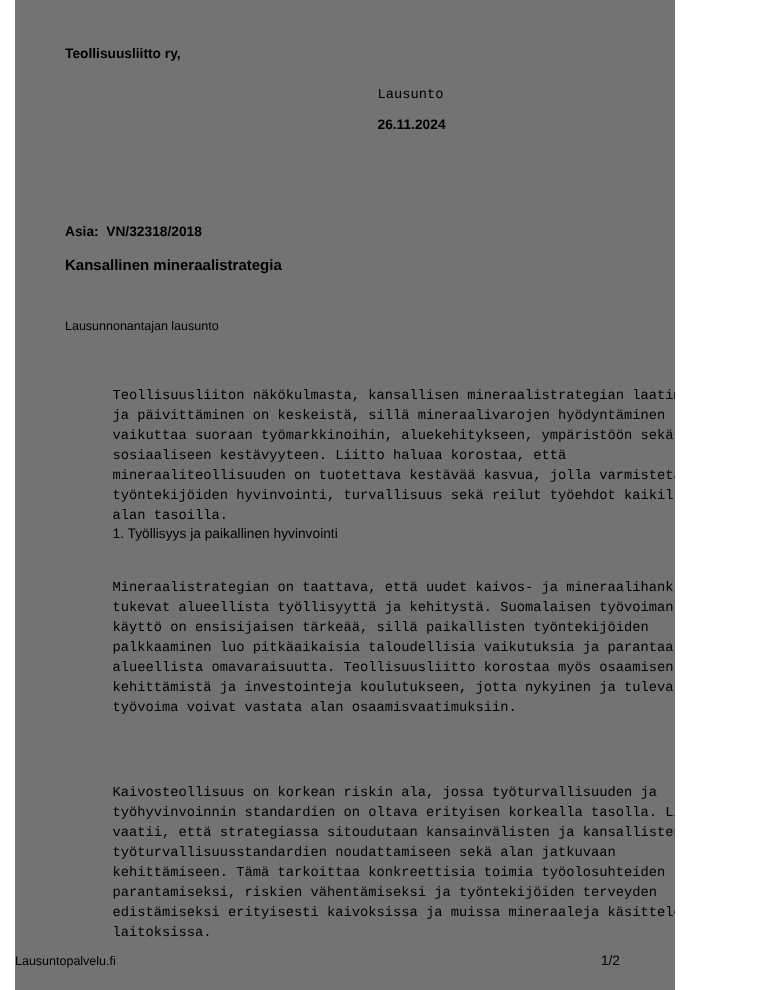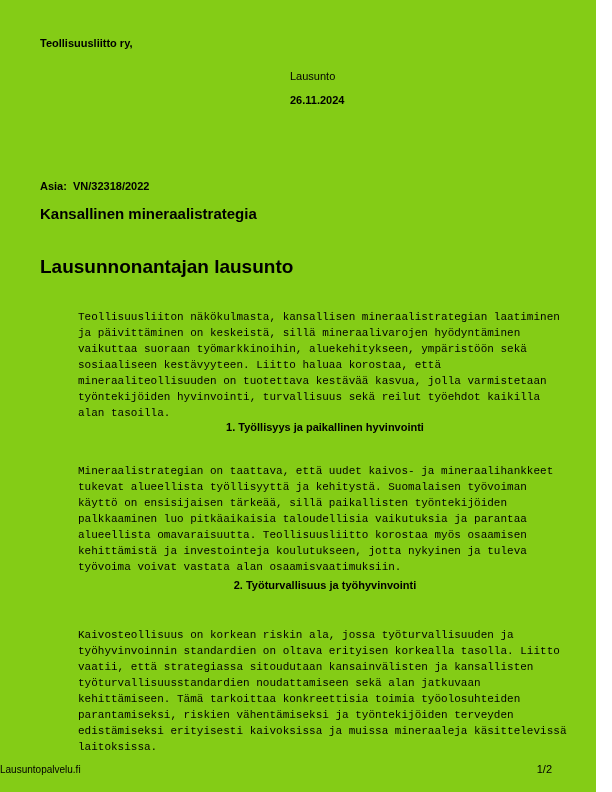--- a/index.html
+++ b/index.html
@@ -2,68 +2,70 @@
 <html><head>
 <meta charset="utf-8">
 <style>
   html, body {
     margin: 0;
     padding: 0;
     background: #ffffff;
   }
   .page {
     position: relative;
-    width: 596px;
+    width: 528px;
     height: 792px;
-    background: #84cc16;
+    background: #737373;
     font-family: "Liberation Sans", sans-serif;
     color: #000000;
     overflow: hidden;
+    margin-left: 12px;
   }
   .abs { position: absolute; }
 
   .sender {
     left: 40px; top: 37px;
     font-size: 11px; font-weight: bold;
   }
   .doc-type {
     left: 290px; top: 70px;
     font-size: 11px;
+    font-family: Liberation Mono, monospace;
   }
   .doc-date {
     left: 290px; top: 94px;
     font-size: 11px; font-weight: bold; text-align: center;
   }
   .case-ref {
     left: 40px; top: 180px;
     font-size: 11px; font-weight: bold;
     white-space: pre;
   }
   .title {
     left: 40px; top: 205px;
-    font-size: 15px; font-weight: bold;
+    font-size: 12px; font-weight: bold;
     margin: 0;
   }
   .section-heading {
     left: 40px; top: 256px;
-    font-size: 19px; font-weight: bold;
+    font-size: 10px; font-weight: normal;
     margin: 0;
   }
   .instruction {
     left: 40px; top: 286px;
     font-size: 11px; font-weight: bold;
   }
   .block {
     left: 78px;
     width: 494px;
     font-size: 11px;
     line-height: 16px;
   }
   .para { font-weight: normal; font-family: Liberation Mono, monospace; }
-  .subhead { font-weight: bold; text-align: center; }
+  .subhead { font-weight: normal; }
 
   .footer-site {
     left: 0; top: 764px; width: 577px;
     text-align: left;
     font-size: 10px;
   }
   .footer-page {
     right: 44px; top: 763px;
     font-size: 11px;
     text-align: center;
@@ -72,33 +74,32 @@
 </head>
 <body>
 
 <div class="page">
 
   <div class="abs sender">Teollisuusliitto ry,</div>
 
   <div class="abs doc-type">Lausunto</div>
   <div class="abs doc-date">26.11.2024</div>
 
-  <div class="abs case-ref">Asia:  VN/32318/2022</div>
+  <div class="abs case-ref">Asia:  VN/32318/2018</div>
 
   <h1 class="abs title">Kansallinen mineraalistrategia</h1>
 
   <h2 class="abs section-heading">Lausunnonantajan lausunto</h2>
 
 
   <div class="abs block para" style="top:309px">Teollisuusliiton näkökulmasta, kansallisen mineraalistrategian laatiminen ja päivittäminen on keskeistä, sillä mineraalivarojen hyödyntäminen vaikuttaa suoraan työmarkkinoihin, aluekehitykseen, ympäristöön sekä sosiaaliseen kestävyyteen. Liitto haluaa korostaa, että mineraaliteollisuuden on tuotettava kestävää kasvua, jolla varmistetaan työntekijöiden hyvinvointi, turvallisuus sekä reilut työehdot kaikilla alan tasoilla.</div>
 
   <div class="abs block subhead" style="top:419px">1. Työllisyys ja paikallinen hyvinvointi</div>
 
   <div class="abs block para" style="top:463px">Mineraalistrategian on taattava, että uudet kaivos- ja mineraalihankkeet tukevat alueellista työllisyyttä ja kehitystä. Suomalaisen työvoiman käyttö on ensisijaisen tärkeää, sillä paikallisten työntekijöiden palkkaaminen luo pitkäaikaisia taloudellisia vaikutuksia ja parantaa alueellista omavaraisuutta. Teollisuusliitto korostaa myös osaamisen kehittämistä ja investointeja koulutukseen, jotta nykyinen ja tuleva työvoima voivat vastata alan osaamisvaatimuksiin.</div>
 
-  <div class="abs block subhead" style="top:577px">2. Työturvallisuus ja työhyvinvointi</div>
 
   <div class="abs block para" style="top:627px">Kaivosteollisuus on korkean riskin ala, jossa työturvallisuuden ja työhyvinvoinnin standardien on oltava erityisen korkealla tasolla. Liitto vaatii, että strategiassa sitoudutaan kansainvälisten ja kansallisten työturvallisuusstandardien noudattamiseen sekä alan jatkuvaan kehittämiseen. Tämä tarkoittaa konkreettisia toimia työolosuhteiden parantamiseksi, riskien vähentämiseksi ja työntekijöiden terveyden edistämiseksi erityisesti kaivoksissa ja muissa mineraaleja käsittelevissä laitoksissa.</div>
 
   <div class="abs footer-site">Lausuntopalvelu.fi</div>
   <div class="abs footer-page">1/2</div>
 
 </div>
 
 </body></html>

